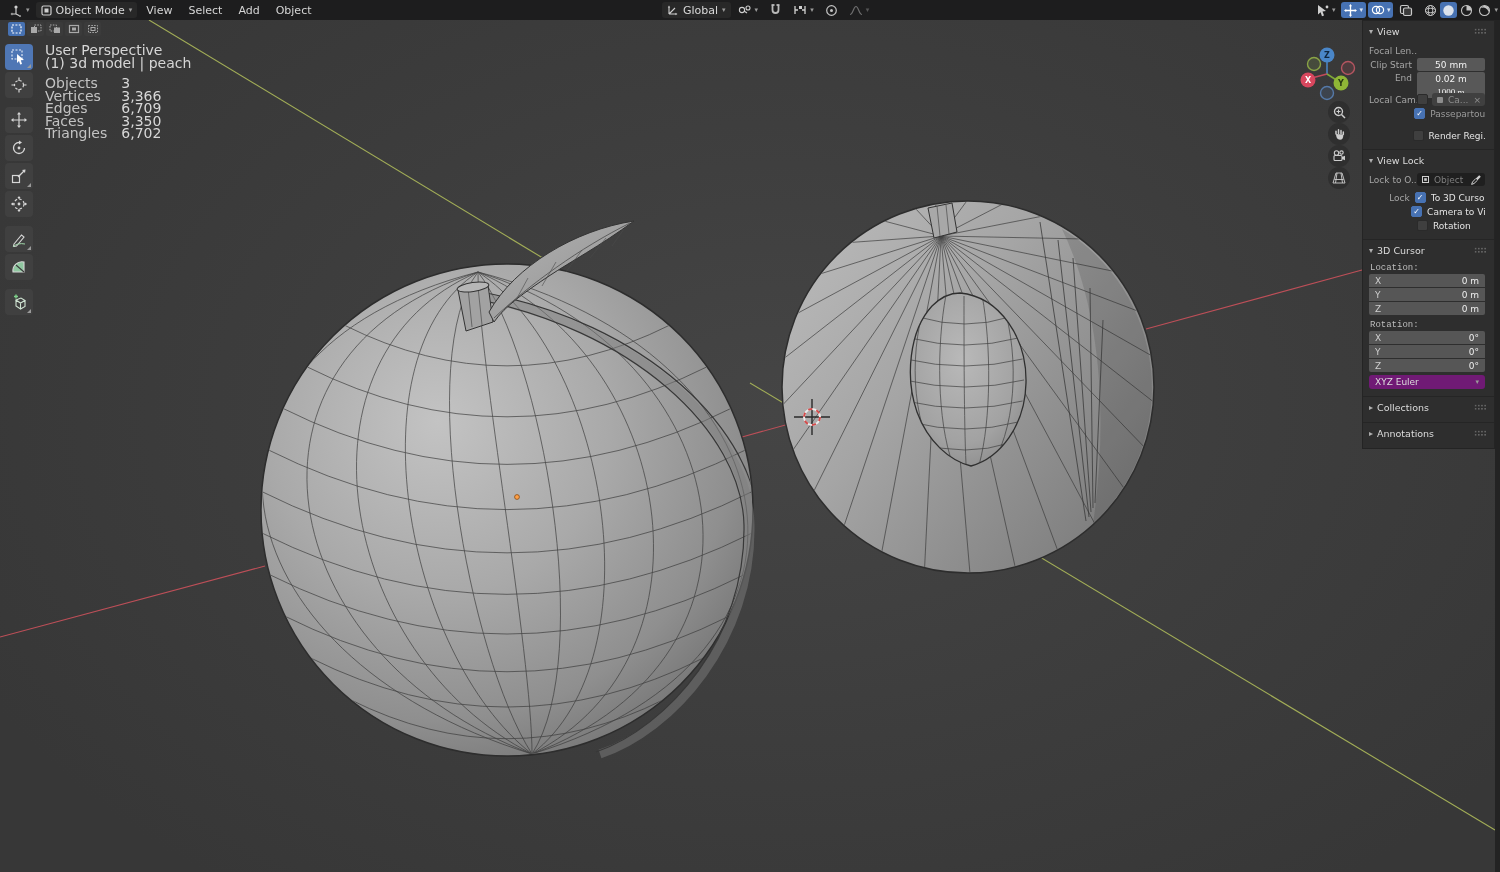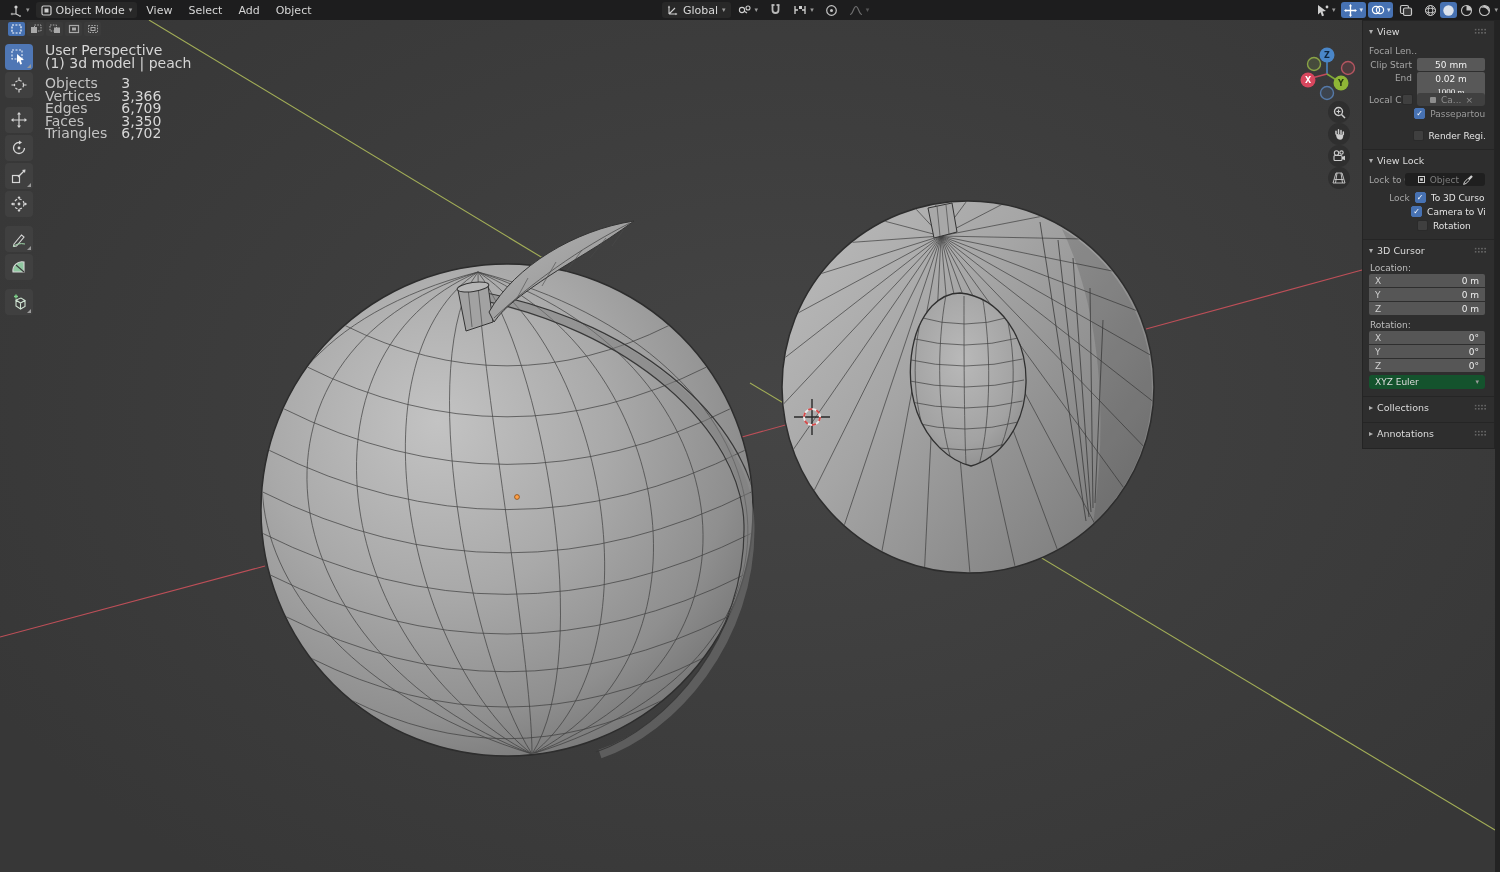--- a/index.html
+++ b/index.html
@@ -76,28 +76,28 @@
     align-items:center; justify-content:center; color:#f2f2f2;margin-top:28px; }
   .pfield.jtop { border-radius:2px 2px 0 0; }
   .pfield.jbot { border-radius:0 0 2px 2px;font-family:Liberation Serif, serif; }
   .gaprow { height:8px; }
   .cb { width:11px; height:11px; border-radius:2px; background:#3f3f3f; border:1px solid #2a2a2a;
     display:flex; align-items:center; justify-content:center; flex:none; }
   .cb.checked { background:#4772b3; border-color:#4772b3; color:#fff; font-size:8px; line-height:1; }
   .cblabel { margin-left:5px; color:#e4e4e4; white-space:nowrap; overflow:hidden; }
   .cblabel.muted { color:#9b9b9b; }
   .objfield { flex:1; background:#1f1f1f; border-radius:3px; height:13px; display:flex;
-    align-items:center; padding:0 12px; gap:4px; color:#7e7e7e; }
+    align-items:center; padding:0 4px; gap:4px; color:#7e7e7e; }
   .objfield.disabled { background:#404040; color:#8e8e8e; }
   .sfield { background:#565656; height:13px; display:flex; align-items:center;
     justify-content:space-between; padding:0 6px; color:#eee; margin-top:1px; }
   .sfield .ax { color:#cfcfcf; }
-  .ddown { background:#14532d; border-radius:3px; height:14px; display:flex; align-items:center;
+  .ddown { background:#701a75; border-radius:3px; height:14px; display:flex; align-items:center;
     justify-content:space-between; padding:0 6px; color:#ddd; margin-top:3px; }
-  .subhd { color:#bdbdbd; margin:5px 0 1px 1px; }
+  .subhd { color:#bdbdbd; margin:5px 0 1px 1px;font-family:Liberation Mono, monospace; }
   .rightstrip { position:absolute; right:0; top:20px; bottom:0; width:5px; background:#232323; z-index:9; }
 
   svg text { font-family:"DejaVu Sans", sans-serif; }
 </style>
 </head>
 <body>
 
 <div class="app">
 
   <div class="topbar">

